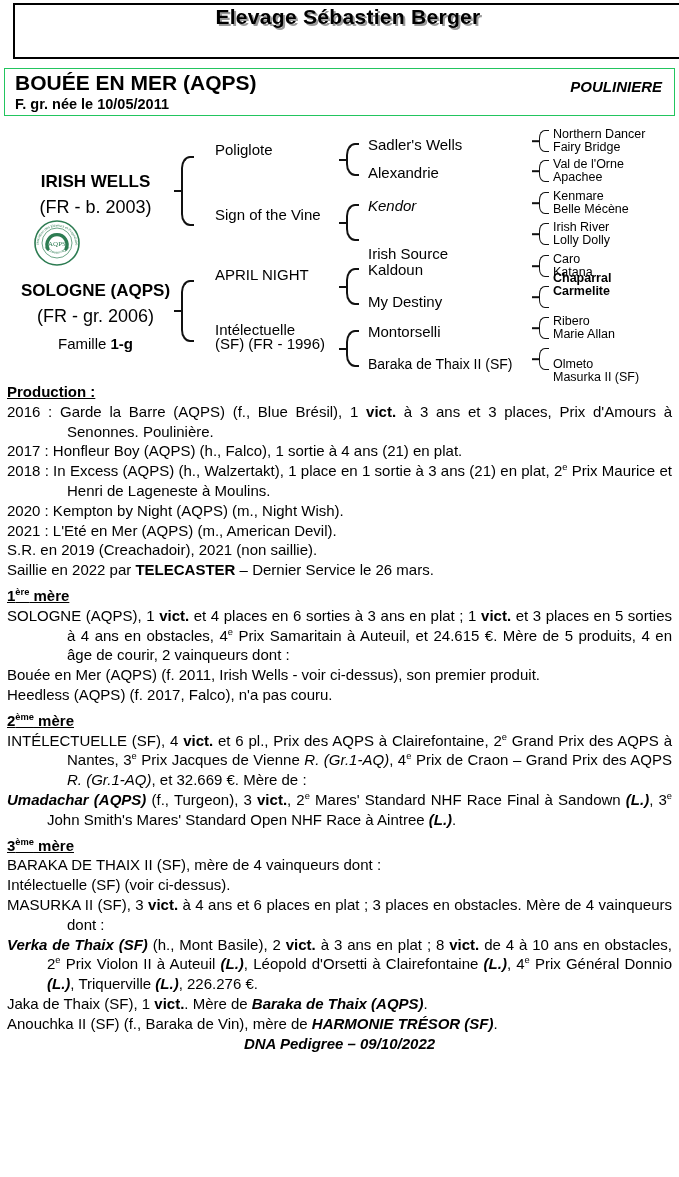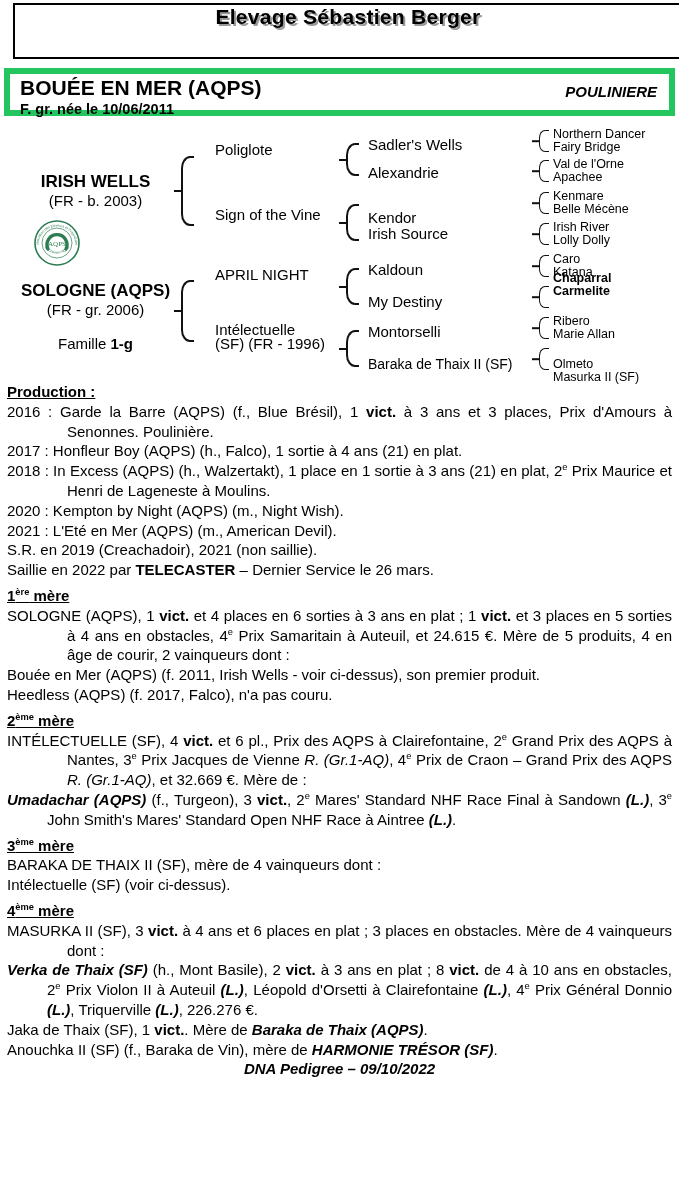--- a/index.html
+++ b/index.html
@@ -18,31 +18,31 @@
     position:absolute;left:13px;top:3px;width:670px;height:56px;
     border:2px solid #000;display:flex;justify-content:center;
     box-sizing:border-box;
   }
   .farm-title{
     font-size:21px;font-weight:bold;letter-spacing:.3px;
     text-shadow:2px 2px 0 #9a9a9a;
   }
   .box2{
     position:absolute;left:4px;top:68px;width:671px;height:48px;
-    border:6px solid #22c55e;box-sizing:border-box;padding:2px 10px 0 10px;
+    border:1px solid #22c55e;box-sizing:border-box;padding:2px 10px 0 10px;
   }
   .s-name{font-size:21px;font-weight:bold;line-height:24px;}
   .s-cat{position:absolute;right:12px;top:9px;font-size:15px;font-weight:bold;font-style:italic;}
   .s-desc{font-size:14.5px;font-weight:bold;line-height:18px;}
 
   
   .ped{position:absolute;top:120px;left:0;width:679px;height:256px;}
   .g1{position:absolute;left:8px;width:175px;text-align:center;}
   .g1-name{font-size:17px;font-weight:bold;line-height:20px;}
-  .g1-detail{font-size:15px;line-height:18px;}
+  .g1-detail{font-size:18px;line-height:18px;margin-top:6px;}
   .famille{position:absolute;left:8px;width:175px;text-align:center;font-size:15px;}
   .g2{position:absolute;left:215px;font-size:15px;line-height:14px;white-space:pre-line;}
   .g3{position:absolute;left:368px;font-size:15px;line-height:20px;white-space:nowrap;}
   .g4{position:absolute;left:553px;font-size:12.5px;line-height:13px;white-space:nowrap;}
   .logo{position:absolute;left:34px;top:100px;width:46px;height:46px;}
 
   .brk{
     position:absolute;width:13px;box-sizing:border-box;
     border:2px solid #111;border-right:none;
     border-radius:9px 0 0 9px / 12px 0 0 12px;
@@ -73,21 +73,21 @@
 
 <div>
 
   <div class="box1">
     <span class="farm-title">Elevage Sébastien Berger</span>
   </div>
 
   <div class="box2">
     <div class="s-name">BOUÉE EN MER (AQPS)</div>
     <div class="s-cat">POULINIERE</div>
-    <div class="s-desc">F. gr. née le 10/06/2011</div>
+    <div class="s-desc">F. gr. née le 10/05/2011</div>
   </div>
 
   <div class="ped">
 
     <div class="g1" style="top:52px;">
       <div class="g1-name">IRISH WELLS</div>
       <div class="g1-detail">(FR - b. 2003)</div>
     </div>
 
     <svg class="logo" viewBox="0 0 46 46">
@@ -125,22 +125,22 @@
     <div class="g2" style="top:203px;">Intélectuelle
 (SF) (FR - 1996)</div>
 
     <div class="brk" style="left:346px;top:23px;height:33px;"></div>
     <div class="brk" style="left:346px;top:84px;height:37px;"></div>
     <div class="brk" style="left:346px;top:148px;height:37px;"></div>
     <div class="brk" style="left:346px;top:210px;height:37px;"></div>
 
     <div class="g3" style="top:15px;">Sadler's Wells</div>
     <div class="g3" style="top:43px;">Alexandrie</div>
-    <div class="g3" style="top:88px;">Kendor</div>
-    <div class="g3" style="top:104px;">Irish Source</div>
+    <div class="g3" style="top:76px;font-style:italic;">Kendor</div>
+    <div class="g3" style="top:124px;">Irish Source</div>
     <div class="g3" style="top:140px;">Kaldoun</div>
     <div class="g3" style="top:172px;">My Destiny</div>
     <div class="g3" style="top:202px;">Montorselli</div>
     <div class="g3" style="top:234px;font-size:14px;">Baraka de Thaix II (SF)</div>
 
     <div class="brk small" style="left:539px;top:10px;height:22px;"></div>
     <div class="brk small" style="left:539px;top:40px;height:22px;"></div>
     <div class="brk small" style="left:539px;top:72px;height:22px;"></div>
     <div class="brk small" style="left:539px;top:103px;height:22px;"></div>
     <div class="brk small" style="left:539px;top:135px;height:22px;"></div>
@@ -199,21 +199,20 @@
     <p class="p1 just"><span>Heedless (AQPS) (f. 2017, Falco), n'a pas couru.</span></p>
 
     <p class="sec-h gap"><span>2</span><span class="sp">ème</span><span> mère</span></p>
     <p class="p0 just"><span>INTÉLECTUELLE (SF), 4 </span><span class="b">vict.</span><span> et 6 pl., Prix des AQPS à Clairefontaine, 2</span><span class="sp">e</span><span> Grand Prix des AQPS à Nantes, 3</span><span class="sp">e</span><span> Prix Jacques de Vienne </span><span class="i">R. (Gr.1-AQ)</span><span>, 4</span><span class="sp">e</span><span> Prix de Craon – Grand Prix des AQPS </span><span class="i">R. (Gr.1-AQ)</span><span>, et 32.669 €. Mère de :</span></p>
     <p class="p1 just"><span class="b i">Umadachar (AQPS)</span><span> (f., Turgeon), 3 </span><span class="b">vict.</span><span>, 2</span><span class="sp">e</span><span> Mares' Standard NHF Race Final à Sandown </span><span class="b i">(L.)</span><span>, 3</span><span class="sp">e</span><span> John Smith's Mares' Standard Open NHF Race à Aintree </span><span class="b i">(L.)</span><span>.</span></p>
 
     <p class="sec-h gap"><span>3</span><span class="sp">ème</span><span> mère</span></p>
     <p class="p0 just"><span>BARAKA DE THAIX II (SF), mère de 4 vainqueurs dont :</span></p>
     <p class="p1 just"><span>Intélectuelle (SF) (voir ci-dessus).</span></p>
 
-    <p class="sec-h gap"><span>4</span><span class="sp">ème</span><span> mère</span></p>
     <p class="p0 just"><span>MASURKA II (SF), 3 </span><span class="b">vict.</span><span> à 4 ans et 6 places en plat ; 3 places en obstacles. Mère de 4 vainqueurs dont :</span></p>
     <p class="p1 just"><span class="b i">Verka de Thaix (SF)</span><span> (h., Mont Basile), 2 </span><span class="b">vict.</span><span> à 3 ans en plat ; 8 </span><span class="b">vict.</span><span> de 4 à 10 ans en obstacles, 2</span><span class="sp">e</span><span> Prix Violon II à Auteuil </span><span class="b i">(L.)</span><span>, Léopold d'Orsetti à Clairefontaine </span><span class="b i">(L.)</span><span>, 4</span><span class="sp">e</span><span> Prix Général Donnio </span><span class="b i">(L.)</span><span>, Triquerville </span><span class="b i">(L.)</span><span>, 226.276 €.</span></p>
     <p class="p2"><span>Jaka de Thaix (SF), 1 </span><span class="b">vict.</span><span>. Mère de </span><span class="b i">Baraka de Thaix (AQPS)</span><span>.</span></p>
     <p class="p2"><span>Anouchka II (SF) (f., Baraka de Vin), mère de </span><span class="b i">HARMONIE TRÉSOR (SF)</span><span>.</span></p>
 
     <p class="footer"><span class="b i">DNA Pedigree – 09/10/2022</span></p>
   </div>
 </div>
 
 </body></html>

